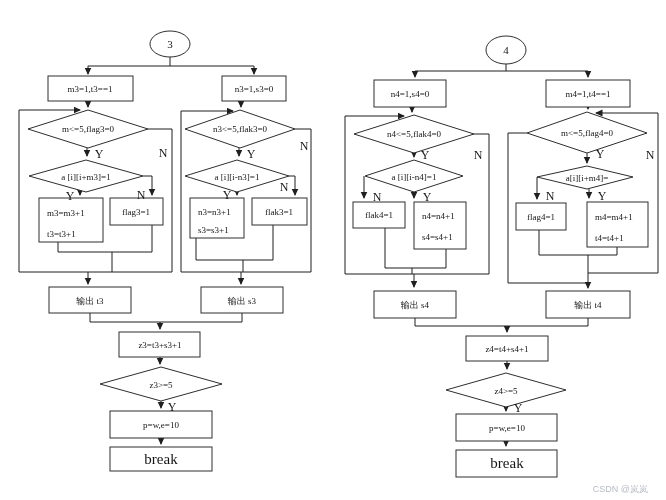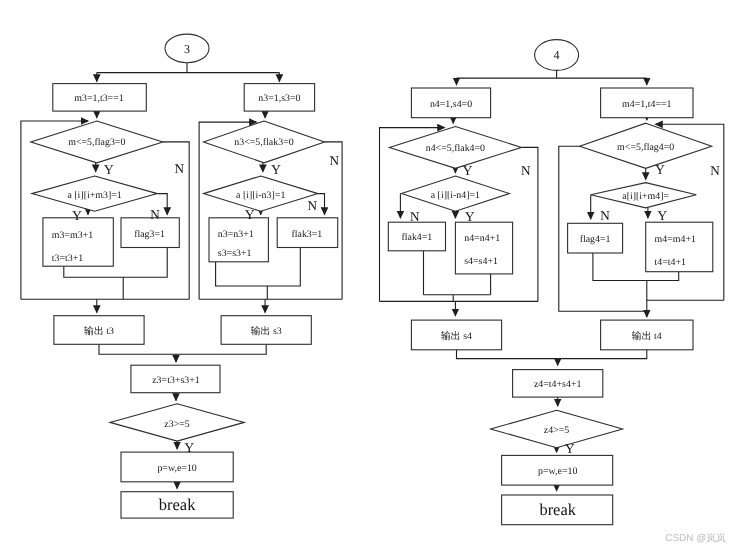--- a/index.html
+++ b/index.html
@@ -6,21 +6,21 @@
   .canvas{position:relative;width:666px;height:500px;background:#ffffff;overflow:hidden;
           font-family:"Liberation Serif","DejaVu Serif",serif;}
   .canvas svg{position:absolute;left:0;top:0;}
   .flow{stroke:#1f1f1f;stroke-width:1;fill:none;}
   .shape{fill:#ffffff;stroke:#2e2e2e;stroke-width:1;}
   text{fill:#151515;}
   .nt{font:9px "Liberation Serif","DejaVu Serif",serif;}
   .yn{font:12px "Liberation Serif","DejaVu Serif",serif;}
   .tm{font:11px "Liberation Serif","DejaVu Serif",serif;}
   .bk{font:15px "Liberation Serif","DejaVu Serif",serif;}
-  .wm{position:absolute;right:6px;top:483px;font:9px "Liberation Sans","DejaVu Sans",sans-serif;color:#b7bbc3;}
+  .wm{position:absolute;right:18px;top:483px;font:9px "Liberation Sans","DejaVu Sans",sans-serif;color:#b7bbc3;}
 </style>
 </head>
 <body>
 
 <div class="canvas">
 <svg width="666" height="500" viewBox="0 0 666 500">
   <defs>
     <marker id="ah" markerWidth="9" markerHeight="9" refX="6.5" refY="3.5" orient="auto" markerUnits="userSpaceOnUse">
       <path d="M0,0 L7.5,3.5 L0,7 Z" style="fill:#1f1f1f;stroke:none"></path>
     </marker>

